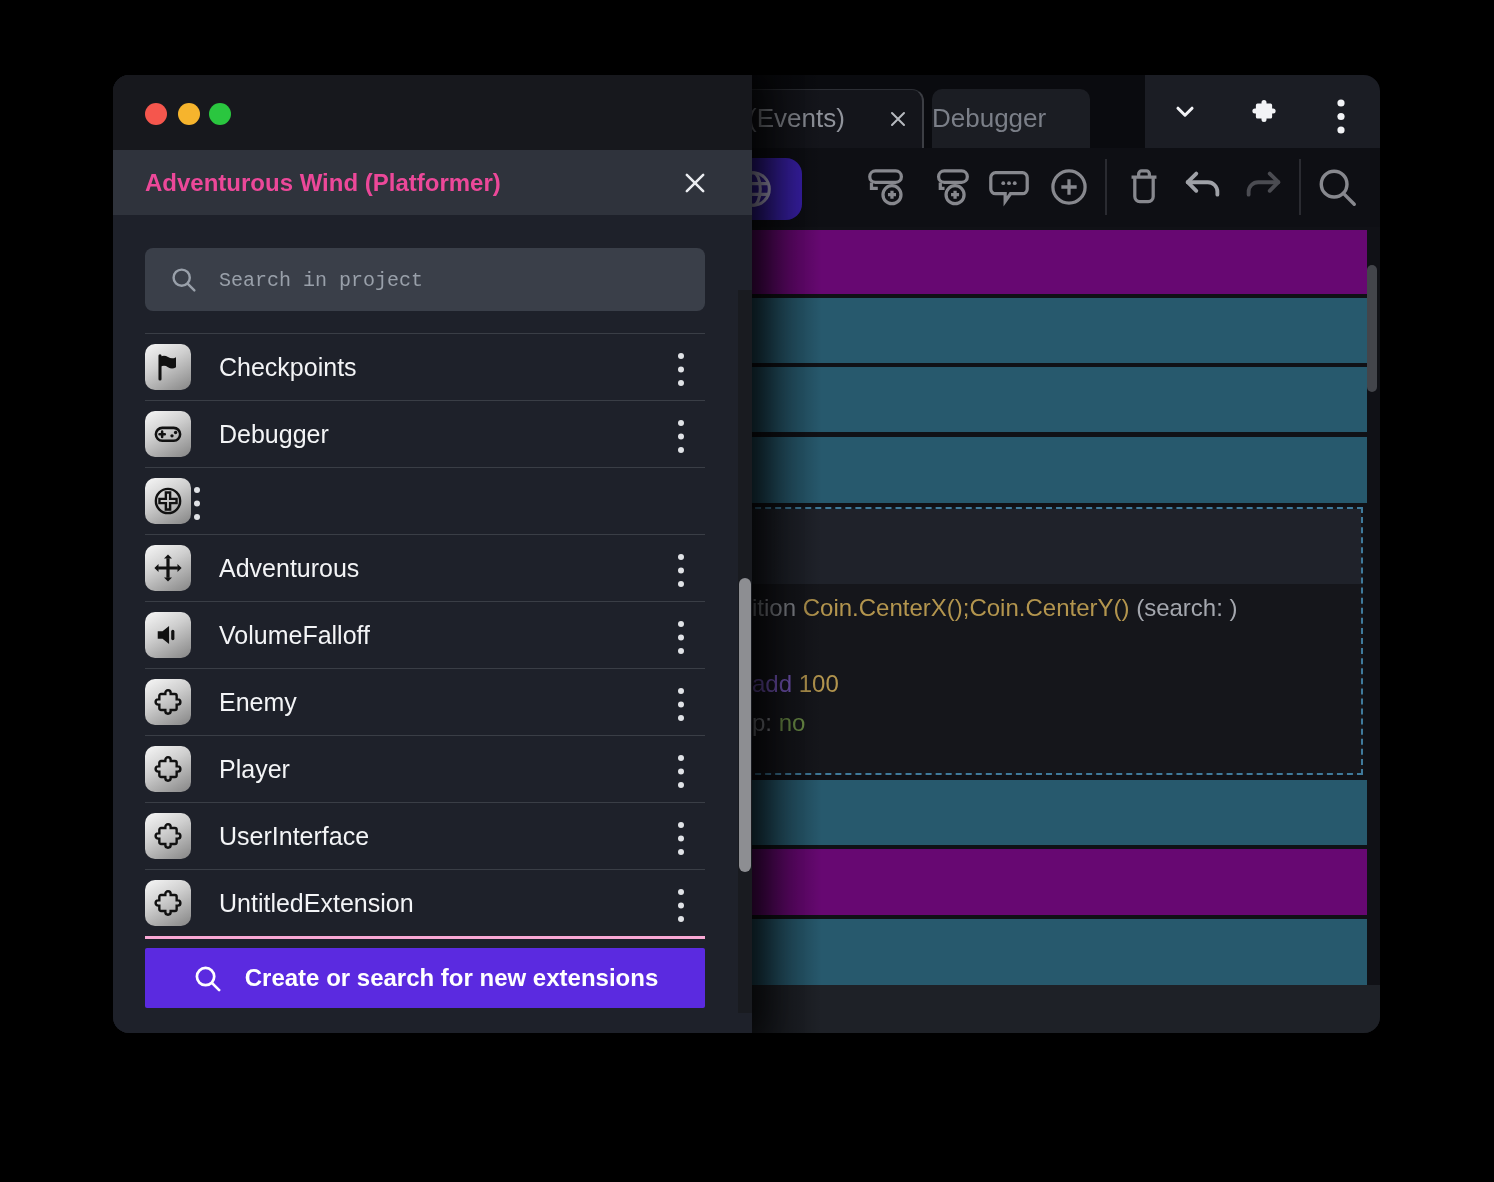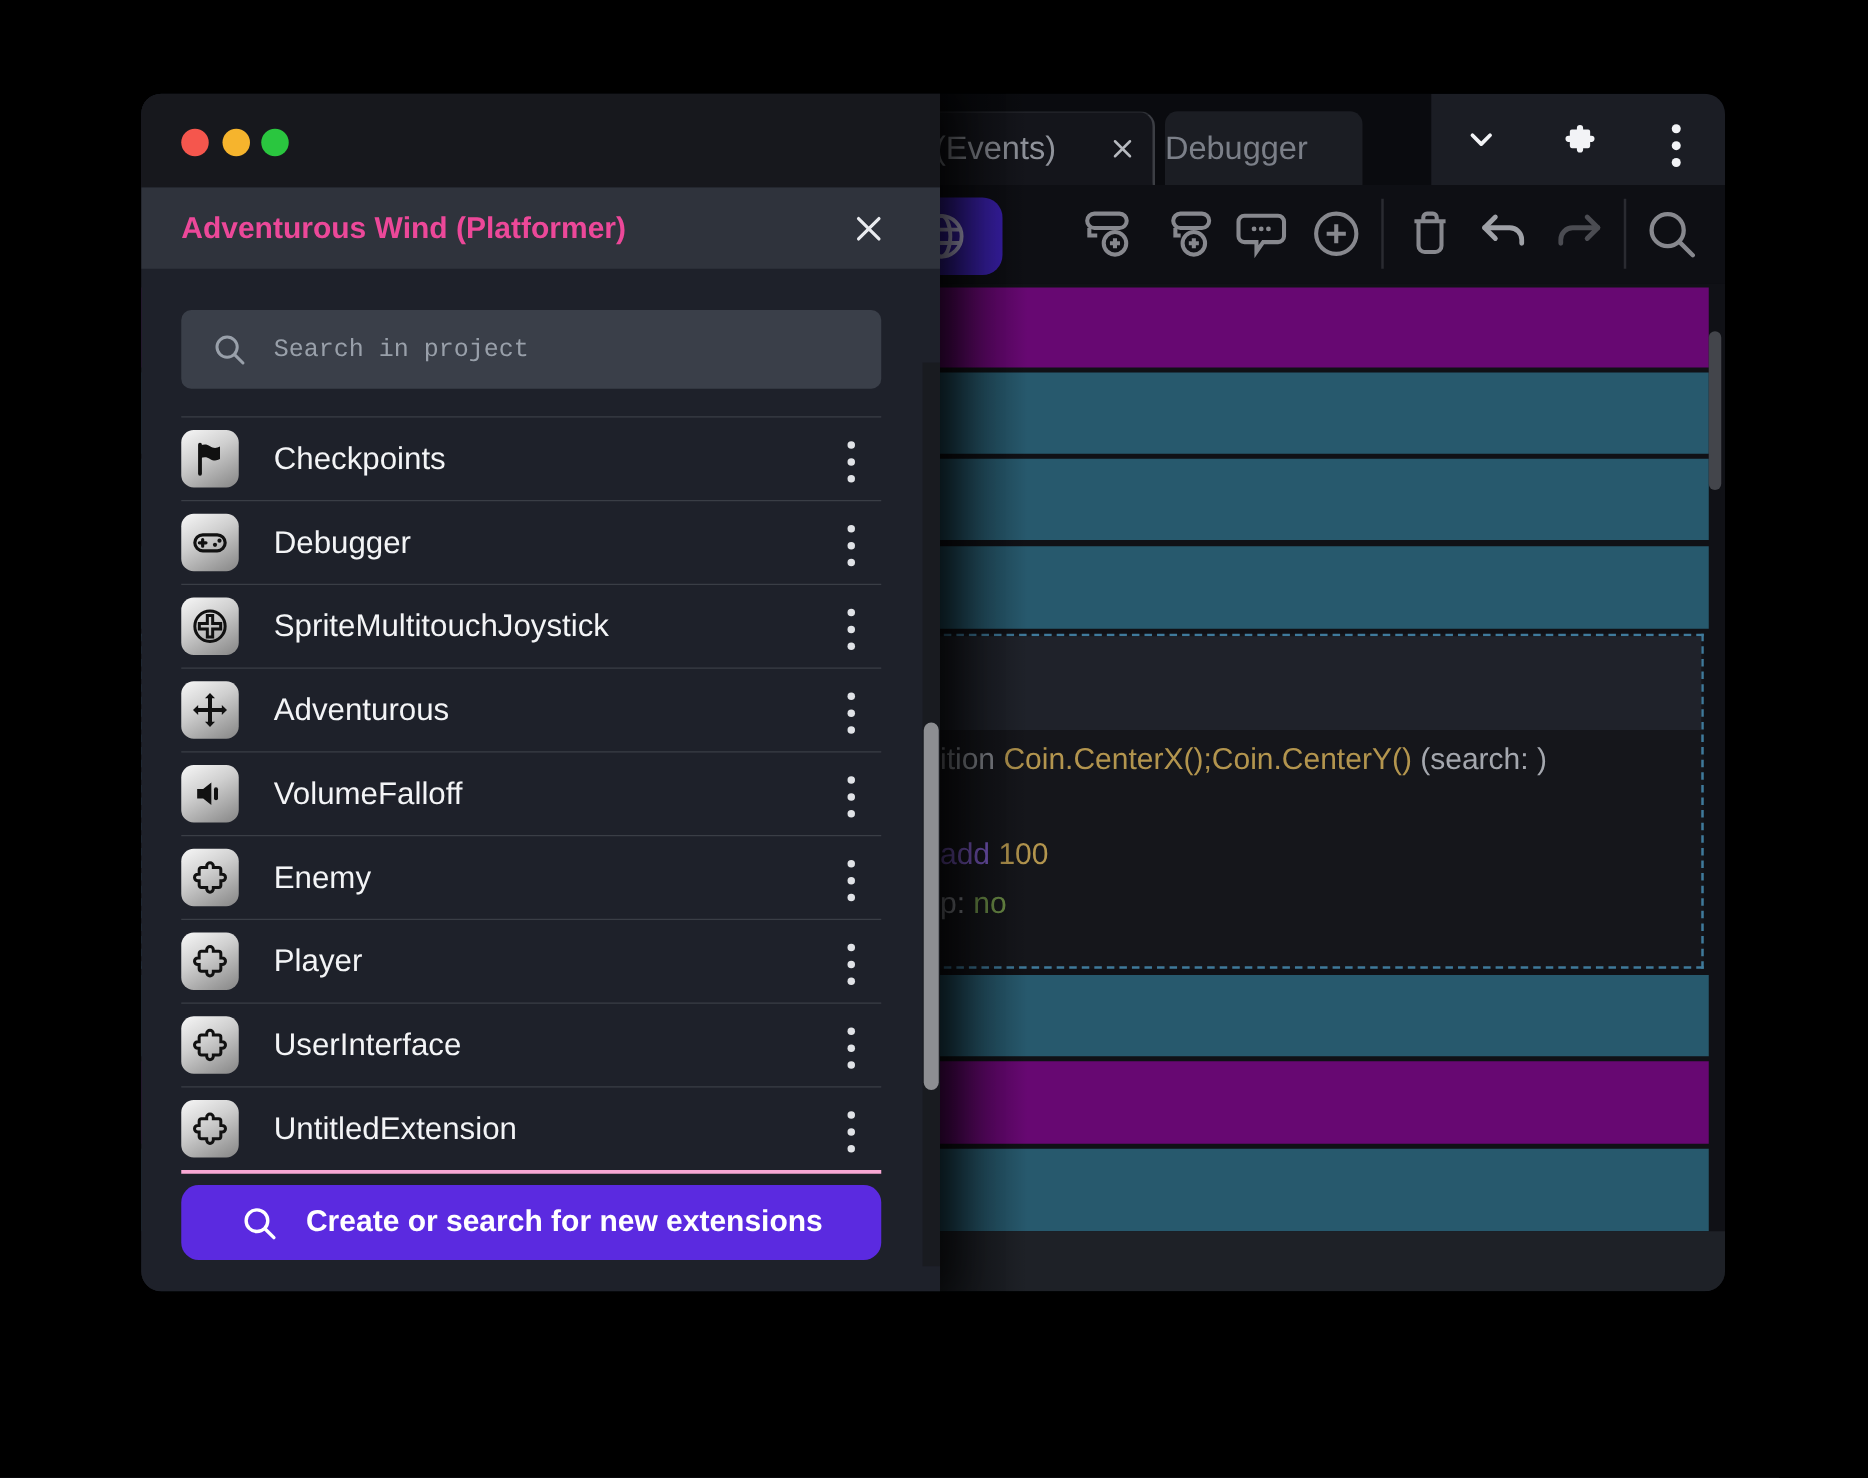--- a/index.html
+++ b/index.html
@@ -93,21 +93,21 @@
     width:46px;height:46px;border-radius:10px;flex:0 0 auto;
     background:linear-gradient(150deg,#f7f7f7 0%,#cwithcfcf 40%,#8a8a8a 100%);
     background:linear-gradient(150deg,#f7f7f7 0%,#cfcfcf 42%,#858585 100%);
     display:flex;align-items:center;justify-content:center;color:#111;
   }
   .tile svg{width:32px;height:32px;}
   .ext-label{margin-left:28px;font-size:25px;font-weight:500;color:#f3f4f6;flex:1 1 auto;}
   .kebab{width:12px;height:34px;margin-right:18px;color:#e0e2e6;flex:0 0 auto;}
   .create-btn{
     position:absolute;left:32px;top:873px;width:560px;height:60px;border:none;
-    background:#5b2ae0;border-radius:14px;display:flex;align-items:center;justify-content:center;
+    background:#5b2ae0;border-radius:2px;display:flex;align-items:center;justify-content:center;
     color:#fff;cursor:pointer;
   }
   .create-btn svg{width:31px;height:31px;margin-right:22px;color:#fff;}
   .create-btn .lbl{font-size:24px;font-weight:bold;font-family:"Liberation Sans",sans-serif;color:#fff;}
   .drawer-track{position:absolute;right:0;top:215px;bottom:20px;width:14px;background:#191b20;}
   .drawer-scrollthumb{
     position:absolute;right:1px;top:503px;width:12px;height:294px;
     background:#8d8e92;border-radius:7px;
   }
   svg{display:block;}
@@ -299,21 +299,20 @@
           </svg>
         </span>
       </div>
       <div class="ext-row">
         <span class="tile">
           <svg viewBox="0 0 24 24" fill="none" stroke="currentColor" stroke-width="1.8">
             <circle cx="12" cy="12" r="9.1"></circle>
             <path d="M10.4 5.6h3.2v4.8h4.8v3.2h-4.8v4.8h-3.2v-4.8H5.6v-3.2h4.8z"></path>
           </svg>
         </span>
-        <span class="ext-label">SpriteMultitouchJoystick</span>
         <span class="kebab">
           <svg viewBox="0 0 8 26" fill="currentColor">
             <circle cx="4" cy="4" r="2"></circle>
             <circle cx="4" cy="13" r="2"></circle>
             <circle cx="4" cy="22" r="2"></circle>
           </svg>
         </span>
       </div>
       <div class="ext-row">
         <span class="tile">

